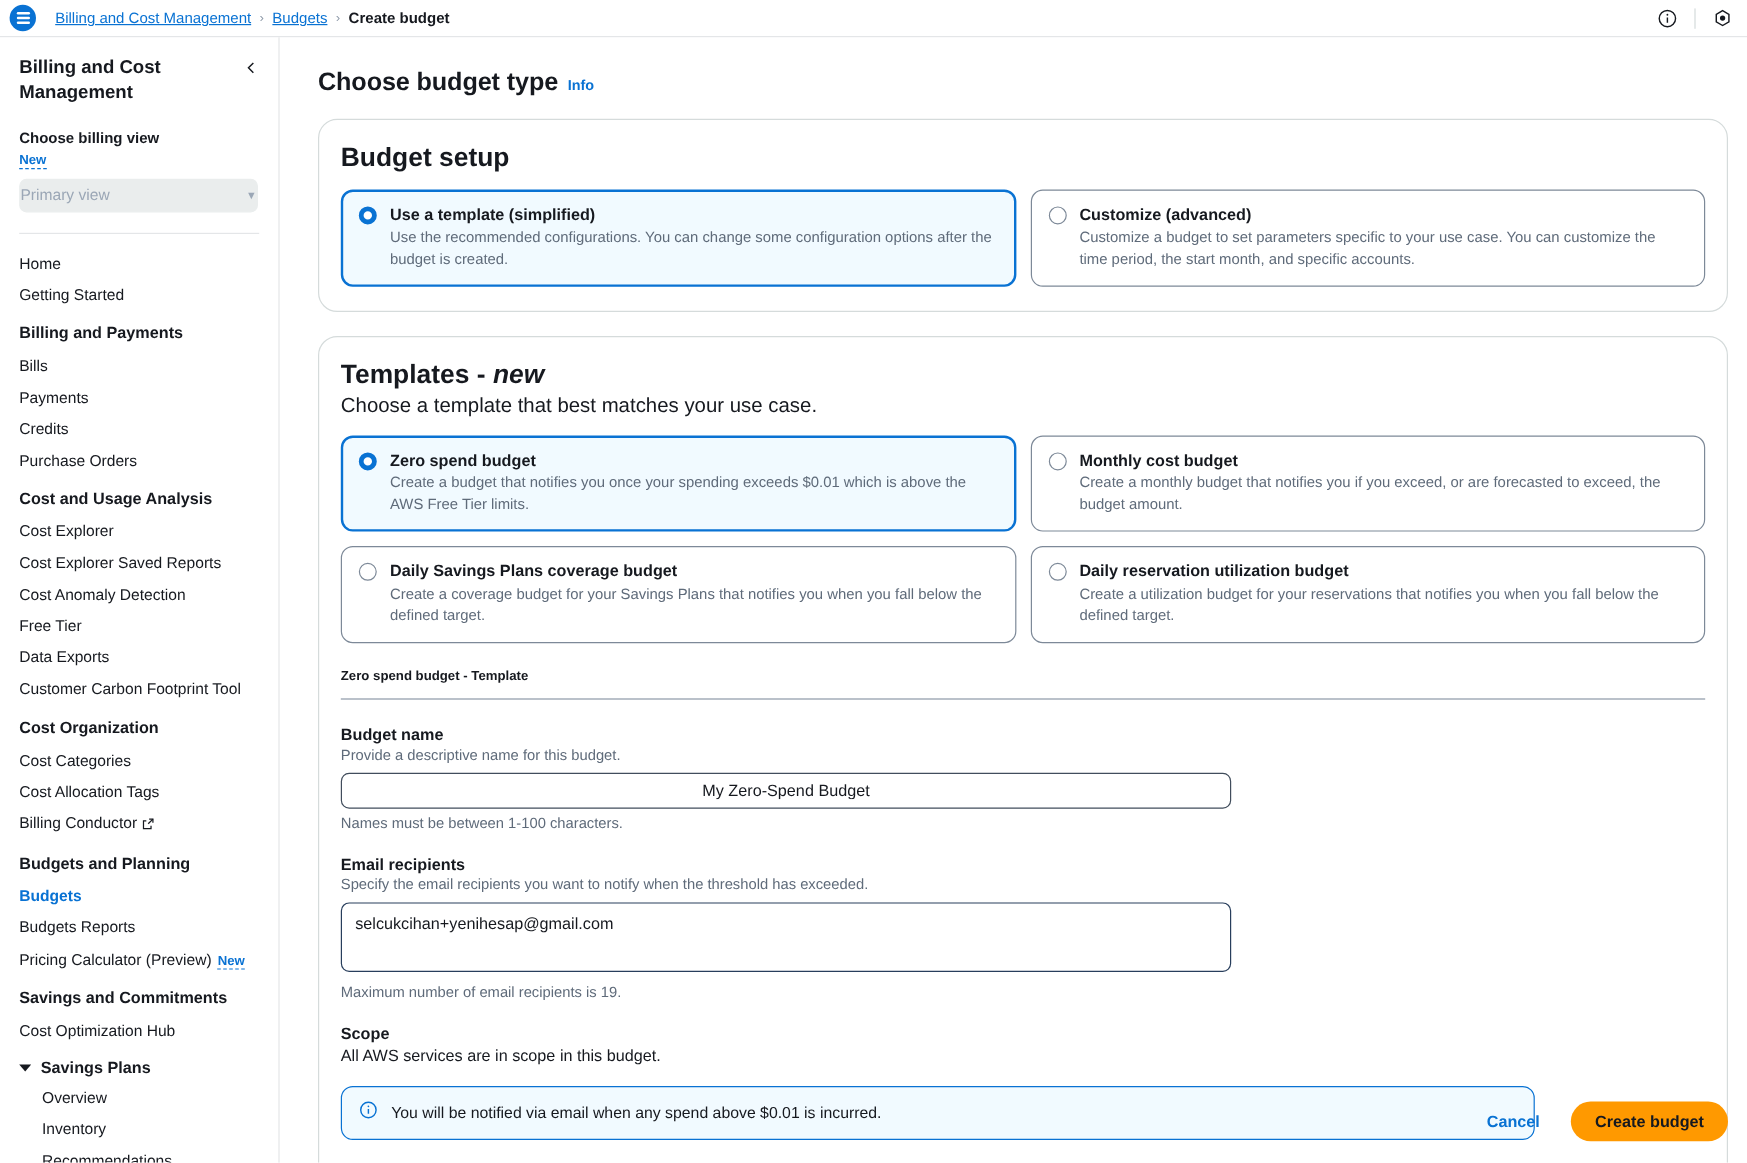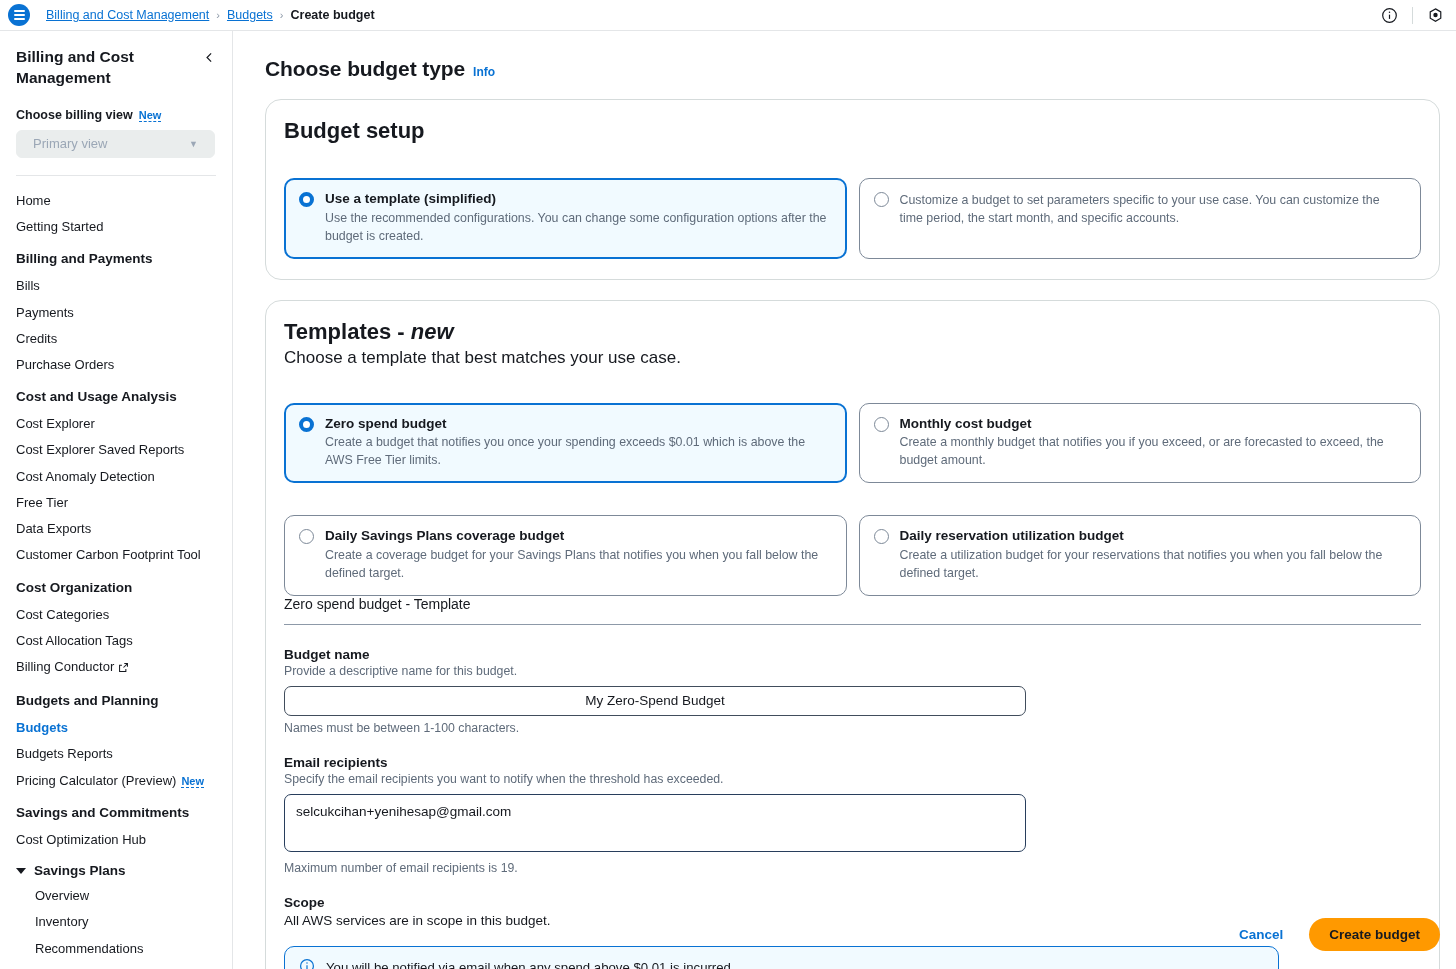--- a/index.html
+++ b/index.html
@@ -45,30 +45,30 @@
     padding: 16px 0 0 0;
     overflow: hidden;
     background: #fff;
   }
   .sb-pad { padding: 0 16px; }
   .sb-title-row { display: flex; align-items: flex-start; justify-content: space-between; }
   .sb-title { font-size: 15.5px; font-weight: 700; line-height: 1.35; color:#16191f; max-width:170px; }
   .collapse-btn { color: #16191f; cursor: pointer; padding-top: 3px; }
   .billing-view-label {
     margin-top: 19px; font-size: 12.5px; font-weight: 700; color: #16191f;
-    display: flex; align-items: baseline; gap: 6px;
+    display: flex; align-items: baseline; gap: 6px; flex-direction: column;
   }
   .badge-new {
     font-size: 11px; font-weight: 700; color: #0972d3;
     border-bottom: 1px dashed #0972d3; line-height: 1.1; cursor: pointer;
   }
   .select-disabled {
     margin-top: 8px; height: 28px; width: 199px;
     background: #eaeded; border: 1px solid #eaeded; border-radius: 6px;
-    display: flex; align-items: center; padding: 0 16px;
+    display: flex; align-items: center; padding: 0 0;
     color: #9ba7b6; font-size: 13px; cursor: default;
   }
   .select-caret { margin-left: auto; color:#9ba7b6; font-size: 9px; }
   .sb-divider { height: 1px; background: #e4e6e8; margin: 17px 16px 0 16px; }
 
   .nav { padding-top: 12px; }
   .nav-link {
     display: block; font-size: 13px; color: #16191f;
     padding: 5px 16px; cursor: pointer; line-height: 1.25;
   }
@@ -98,35 +98,35 @@
     padding: 18px 18px 20px 18px; margin-bottom: 20px;
   }
   .card h2 { font-size: 22px; font-weight: 700; margin-bottom: 14px; }
   .card h2.tight { margin-bottom: 3px; }
   .card-sub { font-size: 17px; color: #16191f; margin-bottom: 15px; }
   .new-ital { font-style: italic; font-weight: 800; }
 
   .radio-grid { display: grid; grid-template-columns: 1fr 1fr; gap: 12px; }
   .radio-card {
     border: 1px solid #7d8998; border-radius: 10px; padding: 11px 14px 12px 14px;
-    display: flex; gap: 11px; cursor: pointer; background: #fff; align-items: flex-start; margin-top: 20px;
+    display: flex; gap: 11px; cursor: pointer; background: #fff; align-items: flex-start;
   }
   .radio-card.selected { border: 2px solid #0972d3; background: #f1faff; padding: 10px 13px 11px 13px; }
   .radio {
     width: 15px; height: 15px; border-radius: 50%; border: 1.5px solid #7d8998;
     flex: 0 0 auto; margin-top: 2px; background: #fff;
   }
   .radio.on {
     border: 4px solid #0972d3; background: #fff;
     box-shadow: inset 0 0 0 1.5px #fff;
   }
   .rc-title { font-size: 13.5px; font-weight: 700; line-height: 1.3; color:#16191f; }
   .rc-desc { font-size: 12.4px; color: #5f6b7a; line-height: 1.45; margin-top: 2px; }
 
-  .section-head { font-size: 14px; font-weight: 400; }
+  .section-head { font-size: 11px; font-weight: 700; margin-top: 22px; }
   .hr-strong { height: 1px; background: #8d99a8; margin: 12px 0 22px 0; }
 
   .field-label { font-size: 13.5px; font-weight: 700; color:#16191f; }
   .field-hint { font-size: 12.3px; color: #5f6b7a; margin-top: 2px; }
   .field-note { font-size: 12.3px; color: #5f6b7a; margin-top: 5px; }
   .txt-input {
     margin-top: 8px; width: 742px; height: 30px;
     border: 1px solid #414d5c; border-radius: 7px;
     padding: 0 11px; font-size: 13.5px; font-family: inherit; color:#16191f;
     background:#fff; outline: none; text-align: center;
@@ -286,20 +286,21 @@
           <span class="radio on"></span>
           <div>
             <div class="rc-title">Use a template (simplified)</div>
             <div class="rc-desc">Use the recommended configurations. You can change some configuration options after the budget is created.</div>
           </div>
         </div>
 
         <div class="radio-card">
           <span class="radio"></span>
           <div>
+            <div class="rc-title">Customize (advanced)</div>
             <div class="rc-desc">Customize a budget to set parameters specific to your use case. You can customize the time period, the start month, and specific accounts.</div>
           </div>
         </div>
 
       </div>
     </section>
 
     <section class="card">
       <h2 class="tight"><span>Templates - </span><span class="new-ital">new</span></h2>
       <div class="card-sub">Choose a template that best matches your use case.</div>

